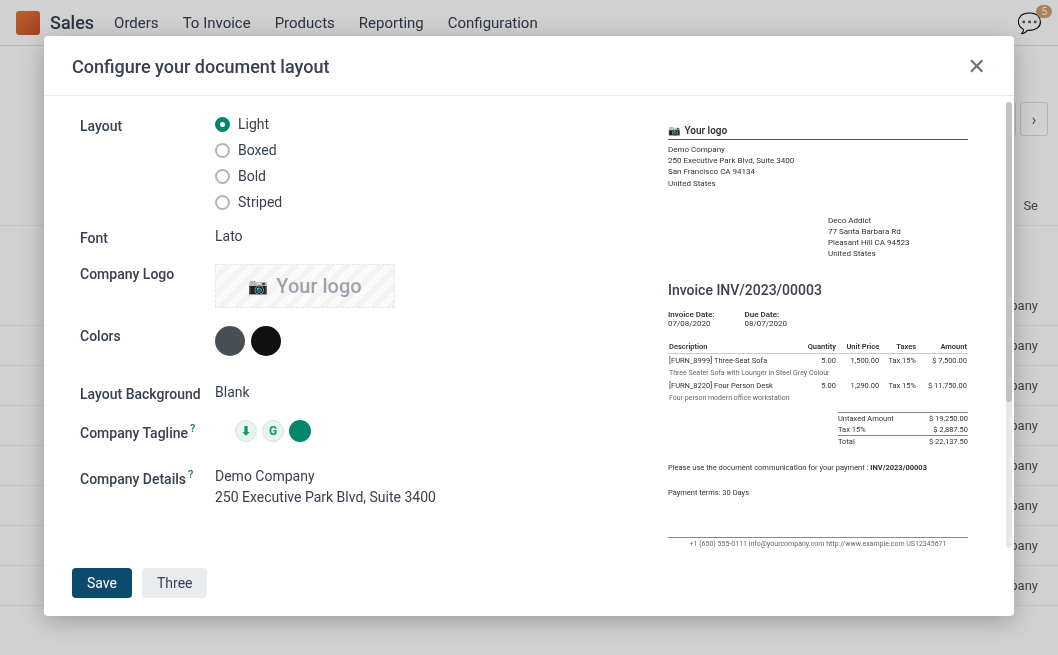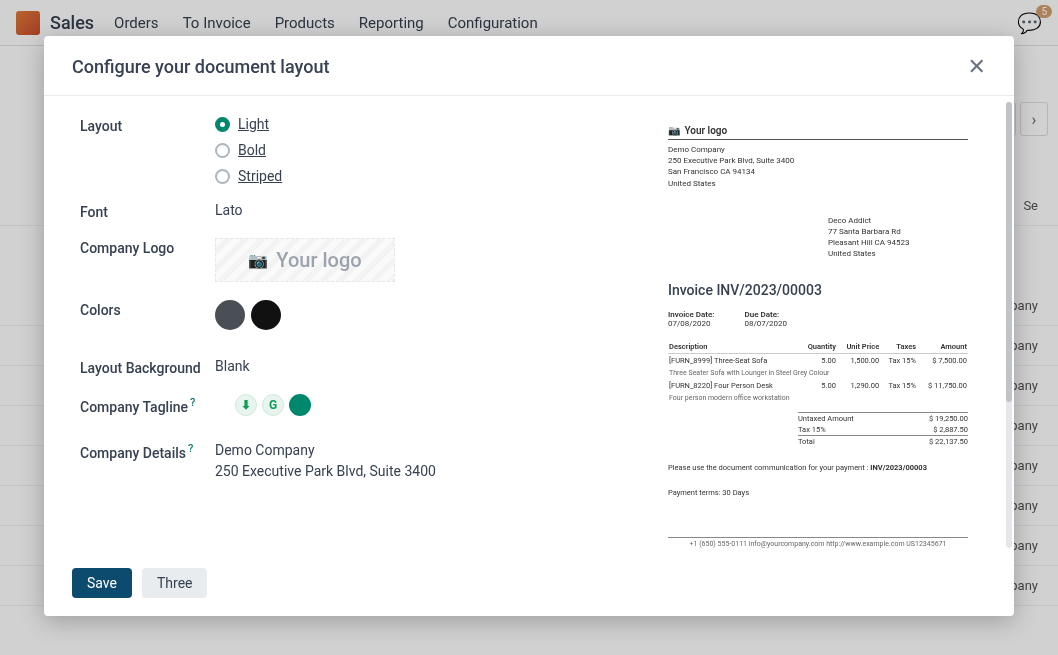--- a/index.html
+++ b/index.html
@@ -34,21 +34,21 @@
 .scroll-indicator { position:absolute; right:2px; top:6px; bottom:6px; width:6px; background:#e5e7eb; border-radius:3px; }
 .scroll-thumb { position:absolute; right:2px; top:6px; width:6px; height:300px; background:#c0c4c9; border-radius:3px;}
 
 .form-col { flex: 1; padding-right: 30px; }
 .form-row { display: flex; margin-bottom: 18px; }
 .form-label { width: 135px; font-size: 14px; color: #374151; font-weight: 500; padding-top: 2px;}
 .form-label .qmark { color: #0f766e; font-size: 11px; vertical-align: super; margin-left:2px;}
 .form-field { flex: 1; font-size: 14px; color: #374151; }
 
 .radio-group { display: flex; flex-direction: column; gap: 10px; }
-.radio-item { display: flex; align-items: center; gap: 8px; cursor: pointer; font-size: 14px; color:#374151;text-decoration:underline;}
+.radio-item { display: flex; align-items: center; gap: 8px; cursor: pointer; font-size: 14px; color:#374151;}
 .radio-dot { width: 15px; height: 15px; border-radius: 50%; border: 2px solid #adb5bd; display:inline-block; position:relative;}
 .radio-item.selected .radio-dot { border-color: #00876c; background: #00876c; }
 .radio-item.selected .radio-dot::after { content:''; position:absolute; inset:3px; background:#fff; border-radius:50%; }
 
 .logo-placeholder { width: 180px; height: 44px; border: 1px dashed #e5e7eb; display: flex; align-items: center; justify-content: center; gap: 8px; color: #9ca3af; font-size: 20px; font-weight: 500; background: repeating-linear-gradient(135deg,#fafafa,#fafafa 6px,#f3f3f3 6px,#f3f3f3 12px);}
 .logo-placeholder .cam { font-size: 16px; }
 
 .color-swatches { display: flex; gap: 6px; }
 .swatch { width: 30px; height: 30px; border-radius: 50%; }
 .swatch.c1 { background: #4a4f55; }
@@ -72,21 +72,21 @@
 .pv-title { font-size:14px; font-weight:500; color:#374151; margin-bottom:12px;}
 .pv-dates { display:flex; gap:30px; margin-bottom:12px;}
 .pv-dates div b { display:block; font-size:8px; font-weight:600;}
 .pv-dates div span { font-size:8px;}
 .pv-table { width:100%; border-collapse:collapse; font-size:7.5px;}
 .pv-table th { text-align:left; font-weight:600; border-bottom:1px solid #ccc; padding:2px 1px;}
 .pv-table th.r, .pv-table td.r { text-align:right;}
 .pv-table td { padding:2px 1px;}
 .pv-desc2 { color:#666; font-size:7px;}
 .pv-totals { margin-left:130px; margin-top:8px; font-size:7.5px;}
-.pv-totrow { display:flex; justify-content:space-between; padding:1px 0;}
+.pv-totrow { display:flex; justify-content:space-between; padding:1px 0;margin-left:40px;}
 .pv-totrow.bordered { border-top:1px solid #888;}
 .pv-comms { margin-top:16px; font-size:7.5px;}
 .pv-footer { border-top:1px solid #888; margin-top:40px; padding-top:2px; text-align:center; font-size:7px; color:#666;}
 
 
 .modal-footer { padding: 14px 28px 18px; display: flex; gap: 10px; }
 .btn { padding: 7px 15px; border-radius: 4px; font-size: 14px; cursor: pointer; border: none; }
 .btn-primary { background: #0c4a6e; color: #fff; }
 .btn-secondary { background: #e9ecef; color: #374151; }
 </style>
@@ -155,20 +155,24 @@
 
       <div class="form-col">
 
         <div class="form-row">
           <div class="form-label">Layout</div>
           <div class="form-field">
             <div class="radio-group">
               <div class="radio-item selected">
                   <span class="radio-dot"></span>
                   <span>Light</span>
+                </div>
+              <div class="radio-item">
+                  <span class="radio-dot"></span>
+                  <span>Boxed</span>
                 </div>
               <div class="radio-item">
                   <span class="radio-dot"></span>
                   <span>Bold</span>
                 </div>
               <div class="radio-item">
                   <span class="radio-dot"></span>
                   <span>Striped</span>
                 </div>
             </div>

